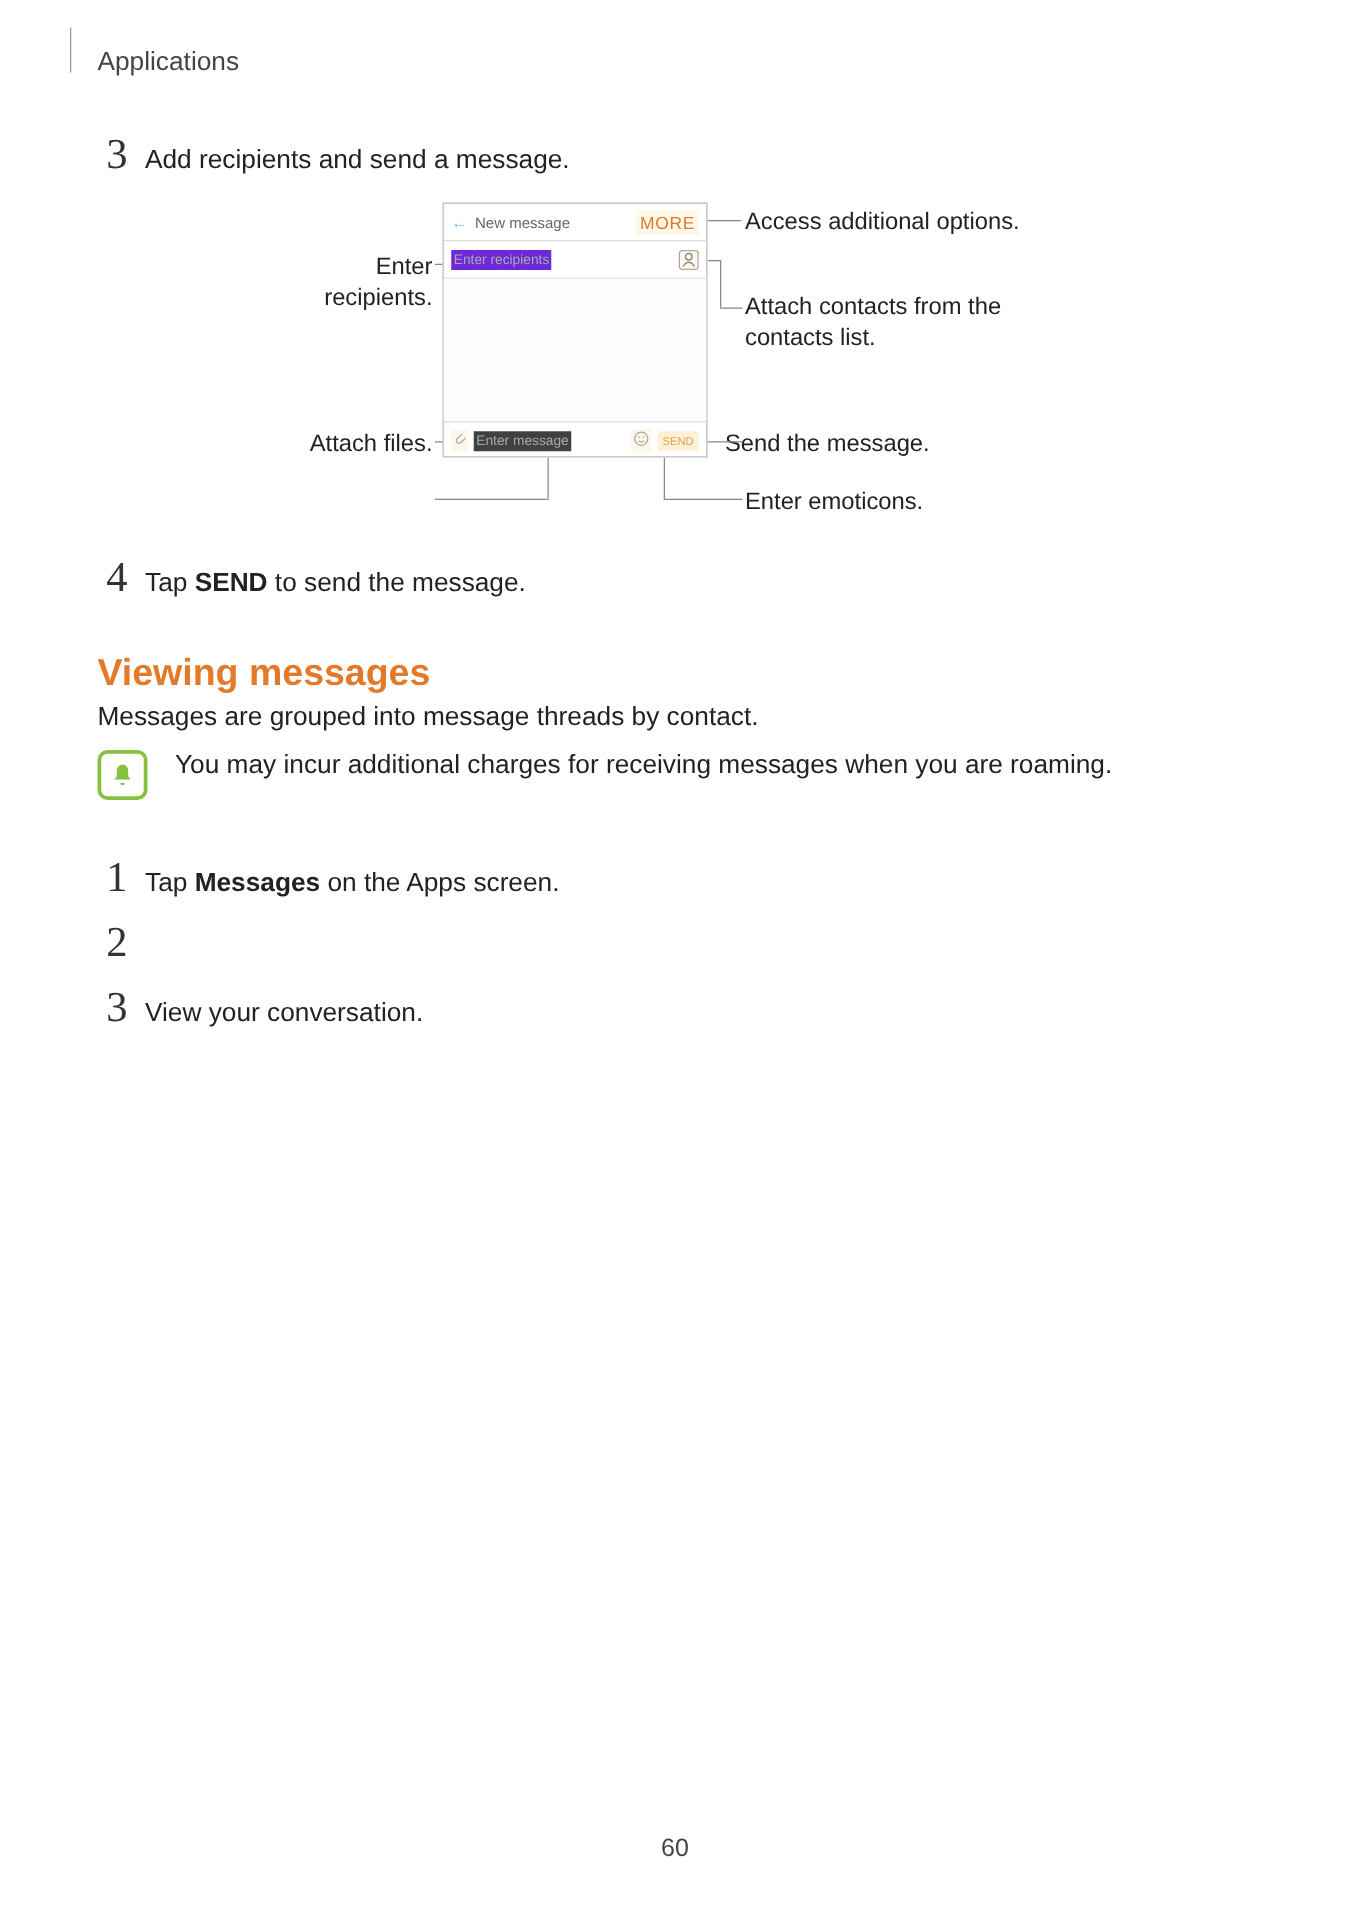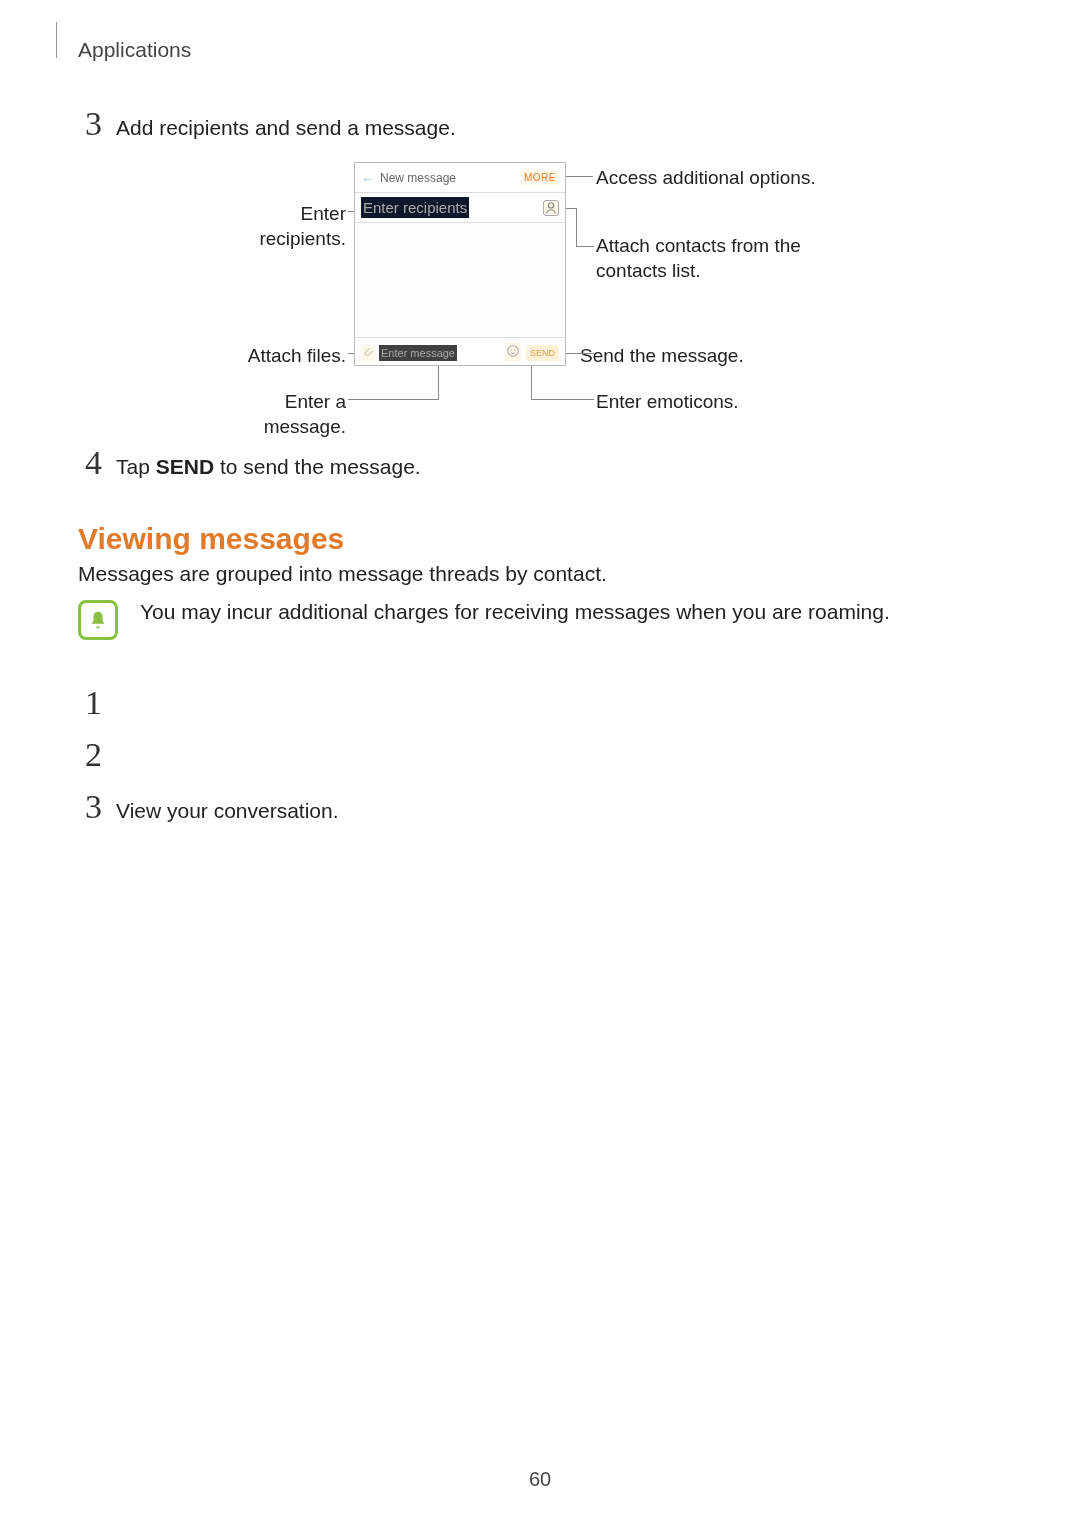--- a/index.html
+++ b/index.html
@@ -119,36 +119,36 @@
   }
   .ph-back {
     color: #83b7e8;
     margin-right: 6px;
     font-size: 13px;
   }
   .ph-title { color: #666; font-size: 12px; }
   .ph-more {
     margin-left: auto;
     color: #e07a2a;
-    font-size: 10px;
+    font-size: 14px;
     letter-spacing: 0.5px;
     padding: 2px 3px;
     background: #fff7e8;
   }
   .phone-recipients {
     height: 30px;
     border-bottom: 1px solid #ddd;
     display: flex;
     align-items: center;
     padding: 0 6px;
   }
   .ph-recip-text {
     color: #aaa;
-    font-size: 15px;
-    background: #0f172a;
+    font-size: 11px;
+    background: #6d28d9;
     padding: 2px;
   }
   .ph-contact {
     margin-left: auto;
     width: 16px; height: 16px;
     border: 1px solid #aaa;
     border-radius: 3px;
     display: flex; align-items:center; justify-content:center;
     background: #fff7e8;
   }
@@ -227,21 +227,20 @@
 
 <div class="step-row step3">
   <div class="step-num">3</div>
   <div class="step-text">Add recipients and send a message.</div>
 </div>
 
 <div class="diagram">
 
   <div class="callout c-recip-l">Enter recipients.</div>
   <div class="callout c-attach-l">Attach files.</div>
-  <div class="callout c-entermsg-l">Enter a message.</div>
   <div class="callout c-more-r">Access additional options.</div>
   <div class="callout c-contacts-r">Attach contacts from the contacts list.</div>
   <div class="callout c-send-r">Send the message.</div>
   <div class="callout c-emot-r">Enter emoticons.</div>
 
   <div class="line hl l-recip"></div>
   <div class="line hl l-attach"></div>
   <div class="line hl l-entermsg-h"></div>
   <div class="line vl l-entermsg-v"></div>
   <div class="line hl r-more"></div>
@@ -302,20 +301,23 @@
   <div class="notice-icon">
     <svg viewBox="0 0 24 24">
         <path d="M12 3c-3 0-5 2-5 6v4l-2 3h14l-2-3v-4c0-4-2-6-5-6z M10 19a2 2 0 0 0 4 0" fill="#88c040"></path>
       </svg>
   </div>
   <div class="notice-text">You may incur additional charges for receiving messages when you are roaming.</div>
 </div>
 
 <div class="step-row step-v1">
   <div class="step-num">1</div>
+  <div class="step-text">
+    <span>Tap </span><b>Messages</b><span> on the Apps screen.</span>
+  </div>
 </div>
 <div class="step-row step-v2">
   <div class="step-num">2</div>
 </div>
 <div class="step-row step-v3">
   <div class="step-num">3</div>
   <div class="step-text">View your conversation.</div>
 </div>
 
 <div class="page-num">60</div>

